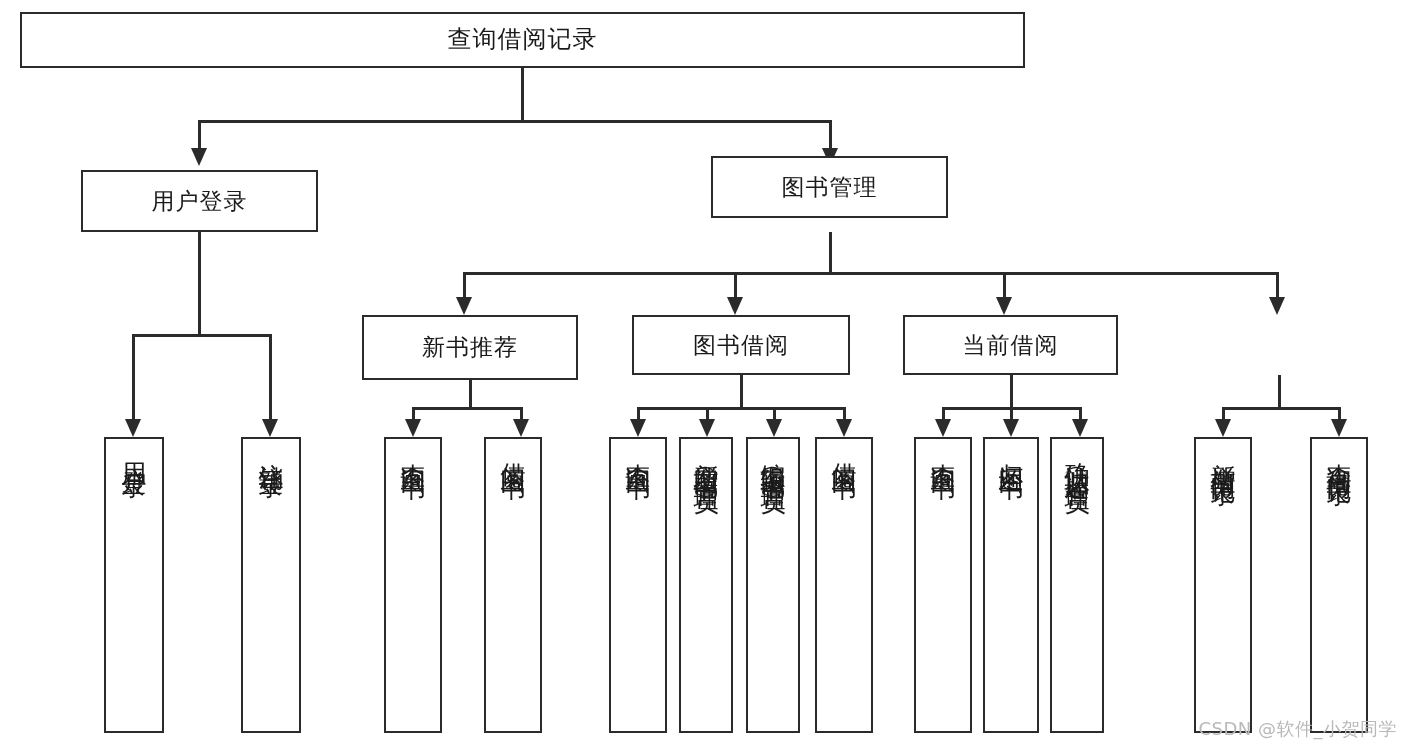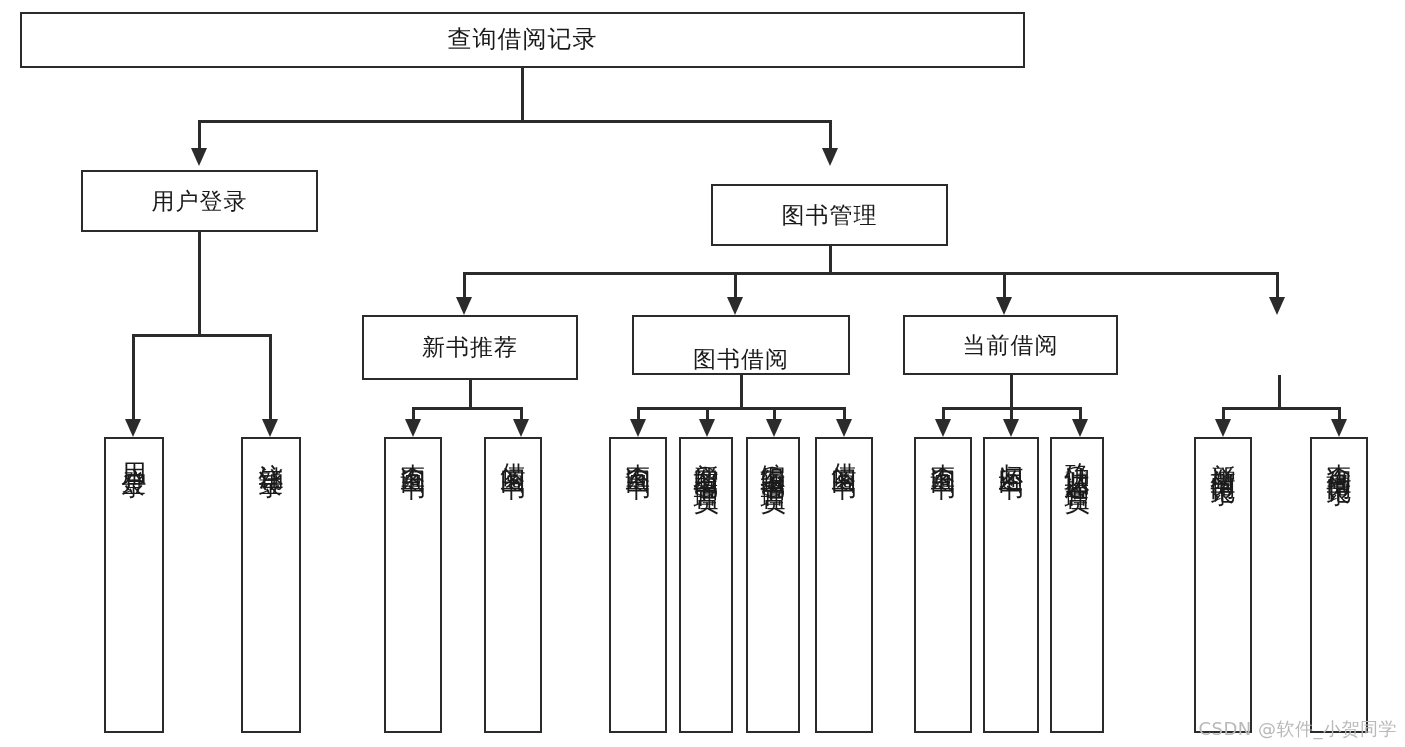--- a/index.html
+++ b/index.html
@@ -97,21 +97,21 @@
 
   <div class="conn h" style="left:198px; top:120px; width:634px;"></div>
   <div class="conn v" style="left:198px; top:120px; height:28px;"></div>
   <div class="conn v" style="left:829px; top:120px; height:28px;"></div>
   <div class="arrow" style="left:191px; top:148px;"></div>
   <div class="arrow" style="left:822px; top:148px;"></div>
 
   <div class="node horiz" id="n-user-login" style="left:81px; top:170px; width:237px; height:62px;">
     <span class="label">用户登录</span>
   </div>
-  <div class="node horiz" id="n-book-manage" style="left:711px; top:184px; width:237px; height:62px;">
+  <div class="node horiz" id="n-book-manage" style="left:711px; top:156px; width:237px; height:62px;">
     <span class="label">图书管理</span>
   </div>
 
   <div class="conn v" style="left:198px; top:232px; height:102px;"></div>
   <div class="conn h" style="left:132px; top:334px; width:139px;"></div>
   <div class="conn v" style="left:132px; top:334px; height:85px;"></div>
   <div class="conn v" style="left:269px; top:334px; height:85px;"></div>
   <div class="arrow" style="left:125px; top:419px;"></div>
   <div class="arrow" style="left:262px; top:419px;"></div>
 
@@ -122,21 +122,21 @@
   <div class="conn v" style="left:1003px; top:272px; height:25px;"></div>
   <div class="conn v" style="left:1276px; top:272px; height:25px;"></div>
   <div class="arrow" style="left:456px; top:297px;"></div>
   <div class="arrow" style="left:727px; top:297px;"></div>
   <div class="arrow" style="left:996px; top:297px;"></div>
   <div class="arrow" style="left:1269px; top:297px;"></div>
 
   <div class="node horiz" id="n-new-book" style="left:362px; top:315px; width:216px; height:65px;">
     <span class="label">新书推荐</span>
   </div>
-  <div class="node horiz" id="n-book-borrow" style="left:632px; top:315px; width:218px; height:60px;align-items:flex-end;">
+  <div class="node horiz" id="n-book-borrow" style="left:632px; top:315px; width:218px; height:60px;">
     <span class="label">图书借阅</span>
   </div>
   <div class="node horiz" id="n-current-borrow" style="left:903px; top:315px; width:215px; height:60px;justify-content:center;">
     <span class="label">当前借阅</span>
   </div>
 
   <div class="conn v" style="left:469px; top:375px; height:32px;"></div>
   <div class="conn h" style="left:412px; top:407px; width:110px;"></div>
   <div class="conn v" style="left:412px; top:407px; height:12px;"></div>
   <div class="conn v" style="left:520px; top:407px; height:12px;"></div>

